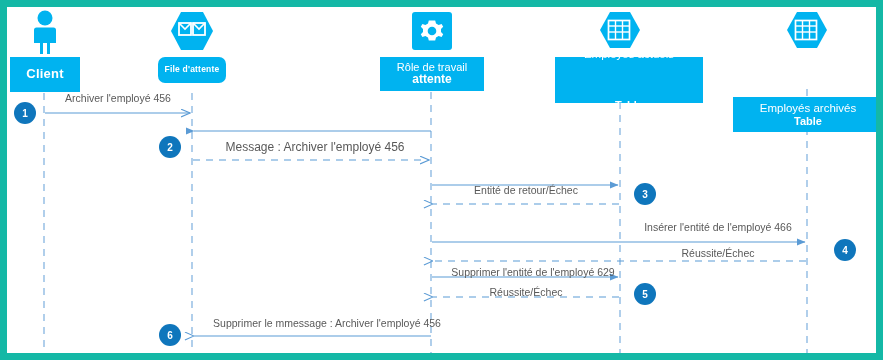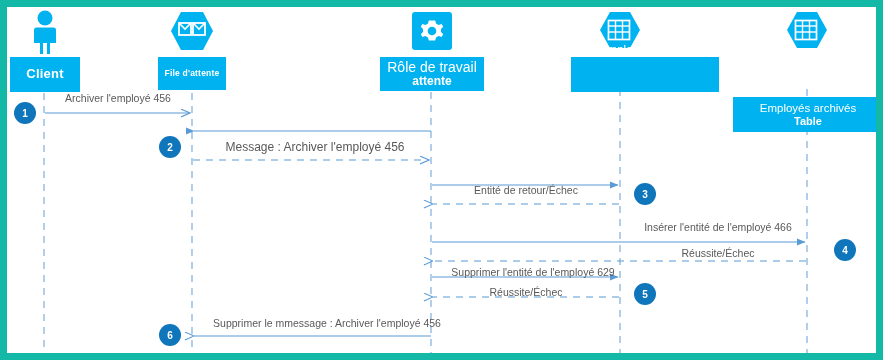--- a/index.html
+++ b/index.html
@@ -58,21 +58,21 @@
   }
   .participant.table-box .p-sub-top {
     font-size: 11.5px;
     font-weight: normal;
   }
   .participant.table-box .p-sub-bottom {
     font-size: 11px;
     font-weight: bold;
   }
   .participant.role-box .p-sub-top {
-    font-size: 14px;
+    font-size: 11px;
   }
   .participant.role-box .p-sub-bottom {
     font-size: 12px;
     font-weight: bold;
   }
   
   .icon-wrap {
     position: absolute;
   }
   
@@ -193,30 +193,30 @@
       <line x1="9.5" y1="22" x2="30.5" y2="22" stroke="#ffffff" stroke-width="1.4"></line>
       <line x1="16.5" y1="10.5" x2="16.5" y2="29.5" stroke="#ffffff" stroke-width="1.4"></line>
       <line x1="23.5" y1="10.5" x2="23.5" y2="29.5" stroke="#ffffff" stroke-width="1.4"></line>
     </svg>
   </div>
 
   <div class="participant" style="left:3px; top:50px; width:70px; height:35px;">
     <span class="p-title">Client</span>
   </div>
 
-  <div class="participant small" style="left:151px; top:50px; width:68px; height:33px;">
+  <div class="participant small" style="left:151px; top:50px; width:68px; height:26px;border-radius:7px;">
     <span class="p-title">File d'attente</span>
   </div>
 
   <div class="participant role-box" style="left:373px; top:50px; width:104px; height:34px;">
     <span class="p-sub-top">Rôle de travail</span>
     <span class="p-sub-bottom">attente</span>
   </div>
 
-  <div class="participant table-box" style="left:564px; top:50px; width:148px; height:35px;gap:38px;">
+  <div class="participant table-box" style="left:548px; top:50px; width:148px; height:46px;gap:38px;">
     <span class="p-sub-top">Employés actuels</span>
     <span class="p-sub-bottom">Table</span>
   </div>
 
   <div class="participant table-box" style="left:726px; top:50px; width:150px; height:35px;margin-top:40px;">
     <span class="p-sub-top">Employés archivés</span>
     <span class="p-sub-bottom">Table</span>
   </div>
 
   <div class="msg-label" style="left:11px; top:85px; width:200px;">Archiver l'employé 456</div>

